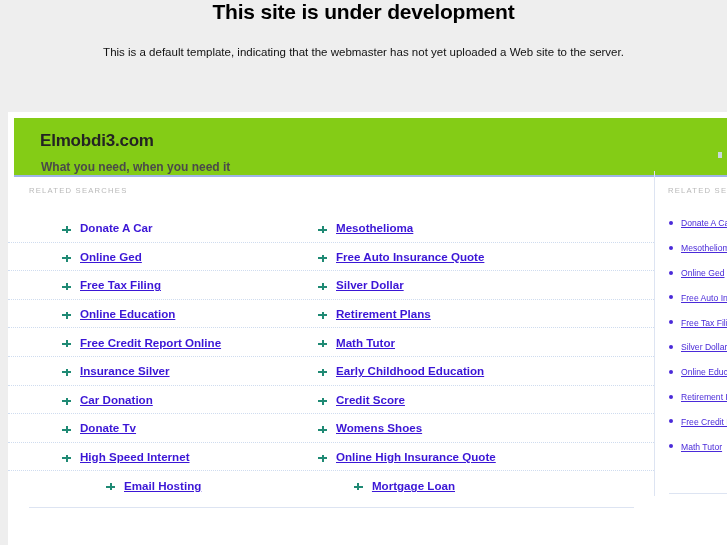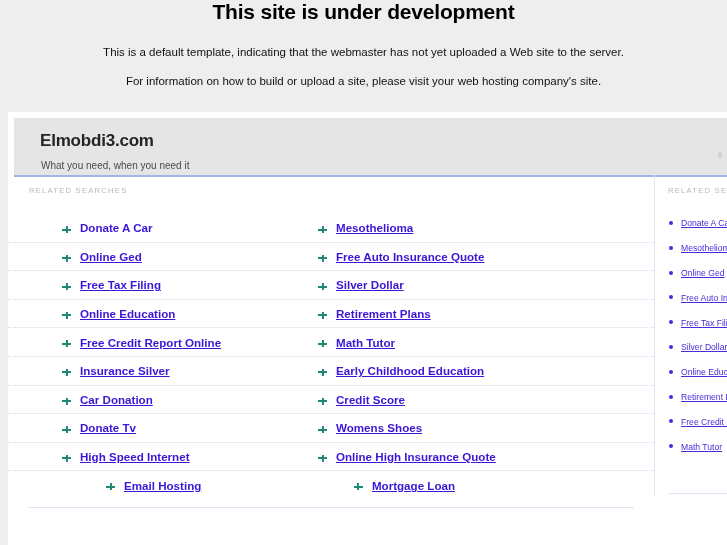--- a/index.html
+++ b/index.html
@@ -54,38 +54,39 @@
     height: 433px;
   }
 
   
   .park-header {
     position: absolute;
     left: 6px;
     top: 6px;
     width: 713px;
     height: 59px;
-    background: #e5e5e5;
+    background: #84cc16;
     border-bottom: 2px solid #9fb5e8;
   }
   .domain-name {
     position: absolute;
     left: 26px;
     top: 13px;
     font-size: 17px;
     font-weight: bold;
     color: #232323;
     letter-spacing: -0.2px;
   }
   .tagline {
     position: absolute;
     left: 27px;
     top: 42px;
-    font-size: 10px;
+    font-size: 12px;
     color: #4a4a4a;
+    font-weight: bold;
   }
   .header-corner {
     position: absolute;
     right: 5px;
     top: 34px;
     width: 4px;
     height: 6px;
     background: #c9d8dd;
   }
 
@@ -245,21 +246,20 @@
     height: 1px;
     background: #dde4f2;
   }
 </style>
 </head>
 <body>
 
 <div class="notice">
   <div class="notice-title">This site is under development</div>
   <div class="notice-line">This is a default template, indicating that the webmaster has not yet uploaded a Web site to the server.</div>
-  <div class="notice-line second">For information on how to build or upload a site, please visit your web hosting company's site.</div>
 </div>
 
 <div class="park-page">
   <div class="park-inner">
 
     <div class="park-header">
       <div class="domain-name">Elmobdi3.com</div>
       <div class="tagline">What you need, when you need it</div>
       <div class="header-corner"></div>
     </div>

